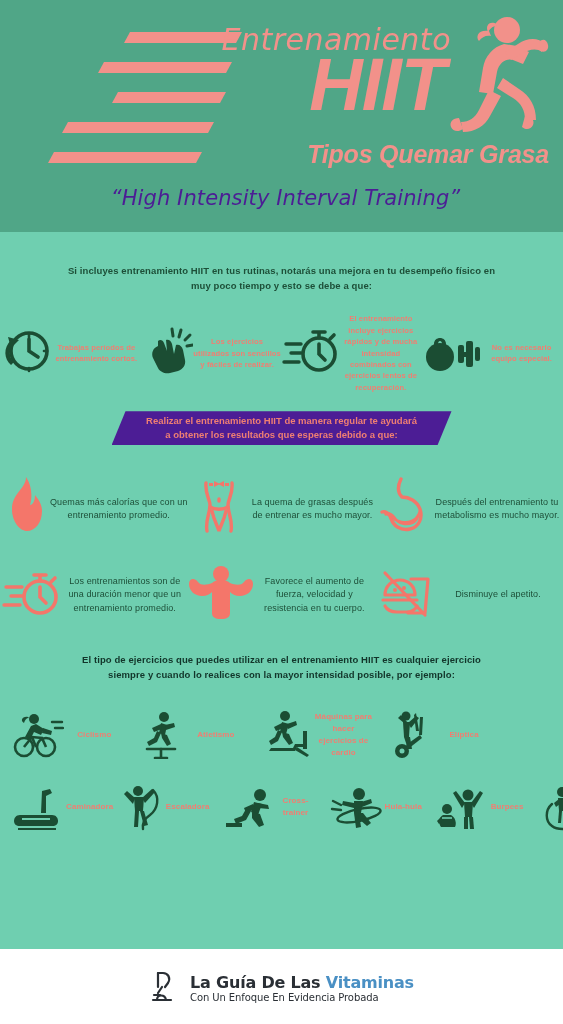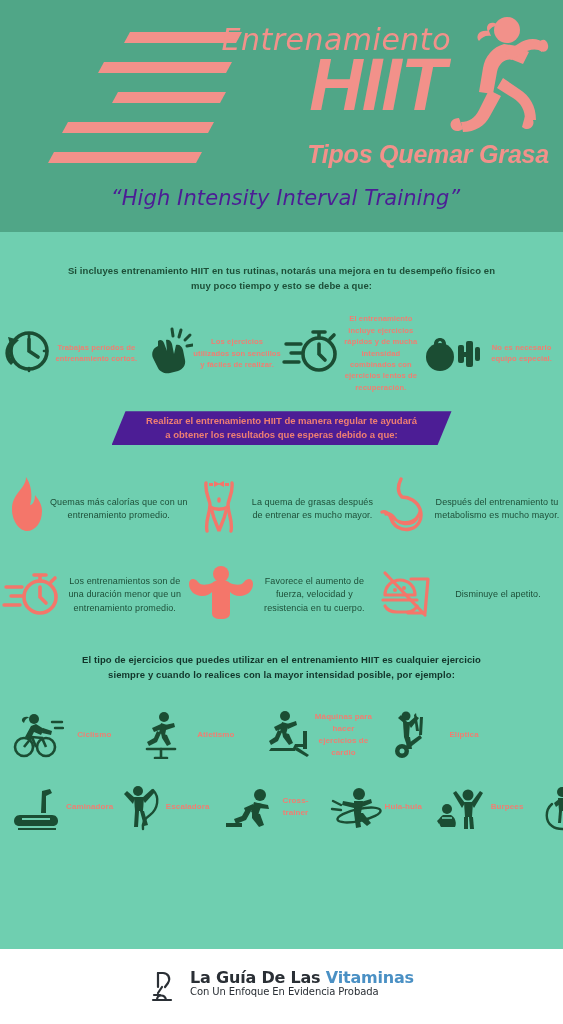--- a/index.html
+++ b/index.html
@@ -91,21 +91,21 @@
   .sec3 .cap{font-size:8px;margin-top:8px;width:108px;}
   .sec3b{margin-top:16px;}
   .sec3b .cell{width:93.8px;}
   .sec3b .cap{width:92px;}
 
   
   .footer{
     position:absolute;left:0;bottom:0;width:563px;height:75px;background:#ffffff;
     display:flex;align-items:center;justify-content:center;
   }
-  .logo{display:flex;align-items:flex-start;gap:13px;}
+  .logo{display:flex;align-items:flex-end;gap:13px;}
   .logo-text{line-height:1.05;}
   .logo-l1{font-size:16px;font-weight:700;color:#2a2f35;letter-spacing:-.2px;
            font-family:"DejaVu Sans", sans-serif;white-space:nowrap;}
   .logo-l1 .blue{color:#4a90c4;}
   .logo-l2{font-size:10px;font-weight:400;color:#2a2f35;letter-spacing:-.1px;
            font-family:"DejaVu Sans", sans-serif;white-space:nowrap;margin-top:1px;}
   svg{display:block;}
 </style>
 </head>
 <body>

